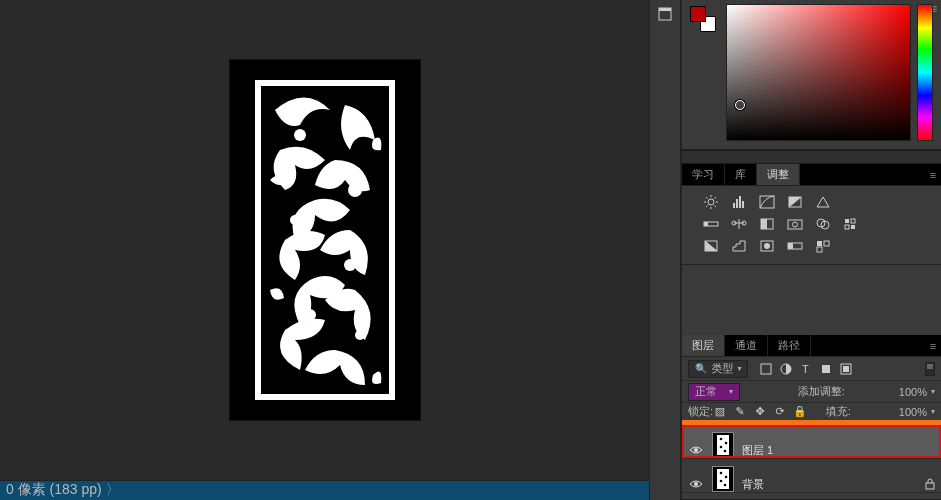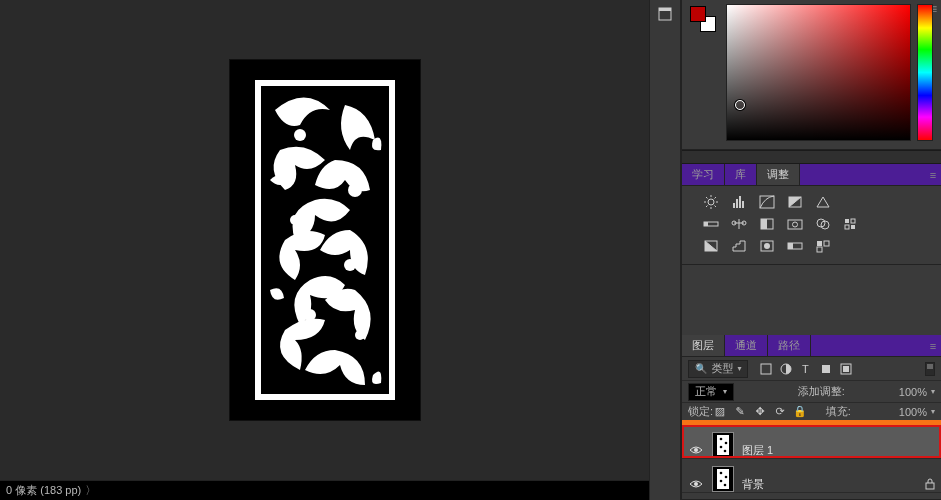--- a/index.html
+++ b/index.html
@@ -5,21 +5,21 @@
 * { margin: 0; padding: 0; box-sizing: border-box; font-family: "Microsoft YaHei", Arial, sans-serif; }
 html, body { width: 941px; height: 500px; overflow: hidden; background: #2a2a2a; color: #b8b8b8; font-size: 11px; }
 #app { display: flex; width: 100%; height: 100%; }
 
 
 .canvas-wrap { flex: 1; background: #2a2a2a; display: flex; flex-direction: column; }
 .canvas-stage { flex: 1; display: flex; align-items: center; justify-content: center; position: relative; }
 .artboard-outer { width: 190px; height: 360px; background: #000; display: flex; align-items: center; justify-content: center; box-shadow: 0 0 0 1px rgba(0,0,0,.6); }
 .artboard-inner { width: 140px; height: 320px; background: #fff; position: relative; overflow: hidden; }
 .artboard-inner svg { width: 100%; height: 100%; }
-.statusbar { height: 20px; background: #000000; border-top: 1px solid #222; display: flex; align-items: center; padding: 0 6px; gap: 4px; font-size: 11px; }
+.statusbar { height: 20px; background: #0c4a6e; border-top: 1px solid #222; display: flex; align-items: flex-start; padding: 0 6px; gap: 4px; font-size: 14px; }
 .status-chevron { color: #999; }
 
 
 .vstrip { width: 32px; background: #383838; border-left: 1px solid #222; border-right: 1px solid #222; display: flex; flex-direction: column; align-items: center; padding-top: 2px; gap: 2px; }
 .vstrip .vbtn { width: 24px; height: 24px; display: flex; align-items: center; justify-content: center; color: #ccc; }
 .vstrip .vbtn svg { width: 16px; height: 16px; }
 
 
 .panels { width: 260px; background: #3a3a3a; border-left: 1px solid #222; display: flex; flex-direction: column; }
 .panel { border-bottom: 1px solid #222; }
@@ -33,21 +33,21 @@
 .fgbg .fg { left: 0; top: 0; background: #b00; }
 .color-field { position: absolute; left: 44px; top: 4px; right: 30px; bottom: 8px; border: 1px solid #222;
   background: linear-gradient(to bottom, rgba(0,0,0,0), #000),
               linear-gradient(to right, #fff, #ff0000); }
 .color-field .cursor { position: absolute; left: 8px; bottom: 30px; width: 10px; height: 10px; border: 1px solid #fff; border-radius: 50%; box-shadow: 0 0 0 1px #000; }
 .hue-strip { position: absolute; right: 8px; top: 4px; bottom: 8px; width: 16px; border: 1px solid #222;
   background: linear-gradient(to bottom, #ff0000 0%, #ffff00 17%, #00ff00 33%, #00ffff 50%, #0000ff 67%, #ff00ff 83%, #ff0000 100%); }
 .panel-menu { position: absolute; right: 4px; top: 2px; color: #888; font-size: 12px; }
 
 
-.tabs { display: flex; height: 22px; background: #4c1d95; border-bottom: 1px solid #222; align-items: stretch; }
+.tabs { display: flex; height: 22px; background: #000000; border-bottom: 1px solid #222; align-items: stretch; }
 .tab { padding: 0 10px; display: flex; align-items: center; color: #9a9a9a; cursor: default; border-right: 1px solid #222; }
 .tab.active { background: #3f3f3f; color: #d8d8d8; }
 .tabs .spacer { flex: 1; }
 .tabs .menubtn { width: 16px; display: flex; align-items: center; justify-content: center; color: #888; }
 
 
 .adjust-body { padding: 8px 10px 10px 10px; }
 .adjust-title { color: #ccc; margin-bottom: 6px; }
 .adjust-rows { display: flex; flex-direction: column; gap: 6px; margin-left: 10px; }
 .adjust-row { display: flex; gap: 10px; }
@@ -62,21 +62,21 @@
 .layers-toolbar { display: flex; align-items: center; height: 24px; padding: 0 6px; gap: 6px; border-bottom: 1px solid #2a2a2a; }
 .kind-filter { display: flex; align-items: center; gap: 4px; background: #2f2f2f; border: 1px solid #222; padding: 1px 6px; height: 18px; }
 .kind-filter .mag { font-size: 10px; }
 .kind-filter .dd { font-size: 8px; color: #aaa; }
 .filter-icons { display: flex; gap: 8px; margin-left: 6px; color: #ccc; }
 .filter-icons span svg { width: 12px; height: 12px; display: block; }
 .filter-toggle { margin-left: auto; width: 10px; height: 14px; background: #2a2a2a; border: 1px solid #222; position: relative; }
 .filter-toggle::after { content: ""; position: absolute; left: 1px; right: 1px; top: 1px; height: 5px; background: #666; }
 
 .blend-row { display: flex; align-items: center; height: 22px; padding: 0 6px; gap: 6px; border-bottom: 1px solid #2a2a2a; }
-.dropdown { background: #000000; border: 1px solid #222; height: 18px; display: flex; align-items: center; padding: 0 6px; gap: 6px; }
+.dropdown { background: #701a75; border: 1px solid #222; height: 18px; display: flex; align-items: center; padding: 0 6px; gap: 12px; }
 .dropdown .dd { font-size: 8px; color: #aaa; }
 .lbl { color: #bdbdbd; }
 .pct { display: flex; align-items: center; gap: 4px; margin-left: 48px; }
 .pct .dd { font-size: 8px; color: #aaa; }
 
 .lock-row { display: flex; align-items: center; height: 22px; padding: 0 6px; gap: 0; border-bottom: 5px solid #f97316; }
 .lock-icons { display: flex; gap: 6px; color: #ccc; }
 .lock-icons span { width: 14px; text-align: center; }
 
 .layer-list { flex: 1; overflow: hidden; }

